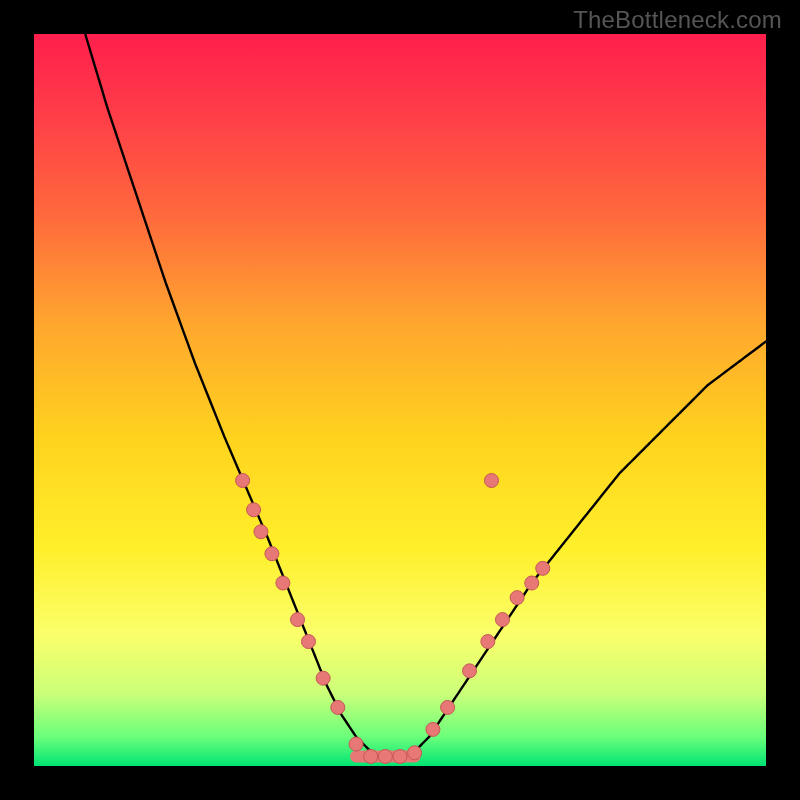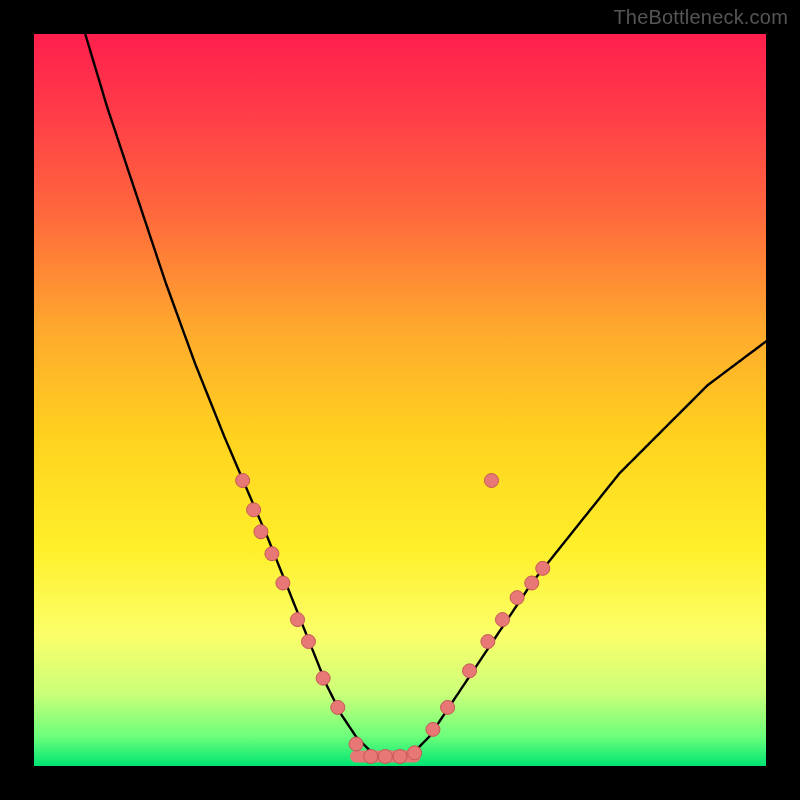--- a/index.html
+++ b/index.html
@@ -21,23 +21,23 @@
   .plot {
     position: absolute;
     left: 34px;
     top: 34px;
     width: 732px;
     height: 732px;
   }
   .watermark {
     position: absolute;
     top: 6px;
-    right: 12px;
+    right: 18px;
     font-family: Arial, Helvetica, sans-serif;
-    font-size: 20px;
+    font-size: 24px;
     font-weight: 500;
     color: #555;
     letter-spacing: 0.2px;
   }
   svg { display: block; }
 </style>
 </head>
 <body>
 <div class="frame">
 

